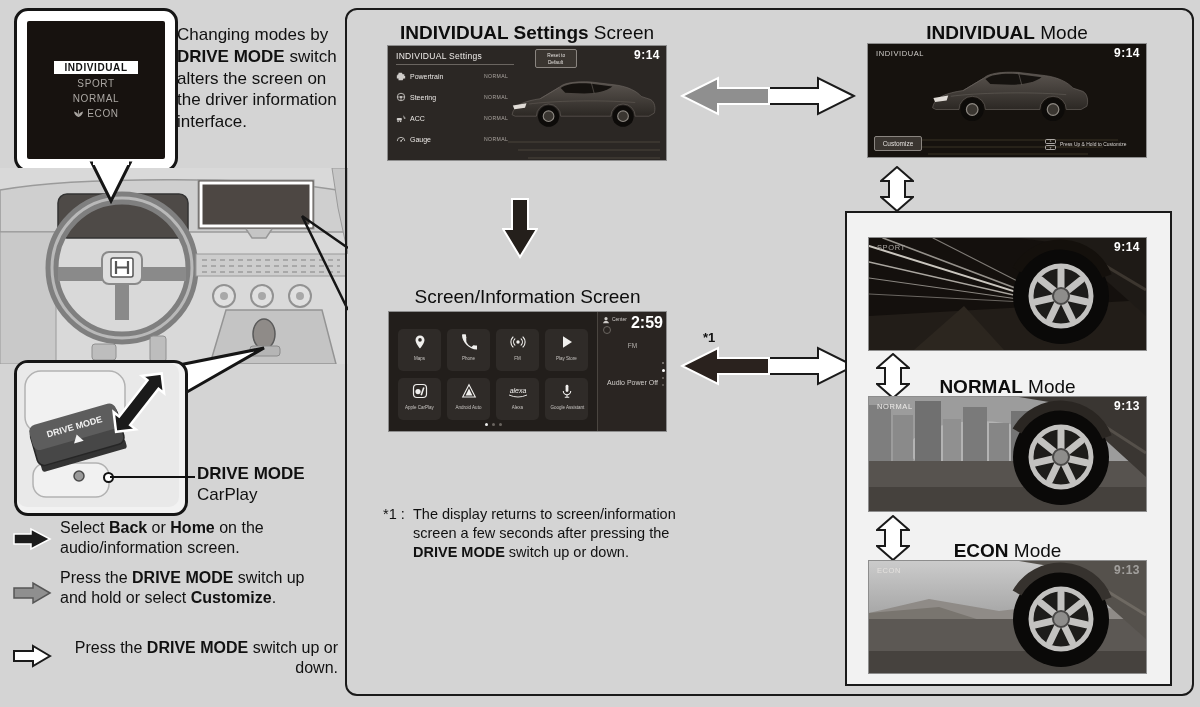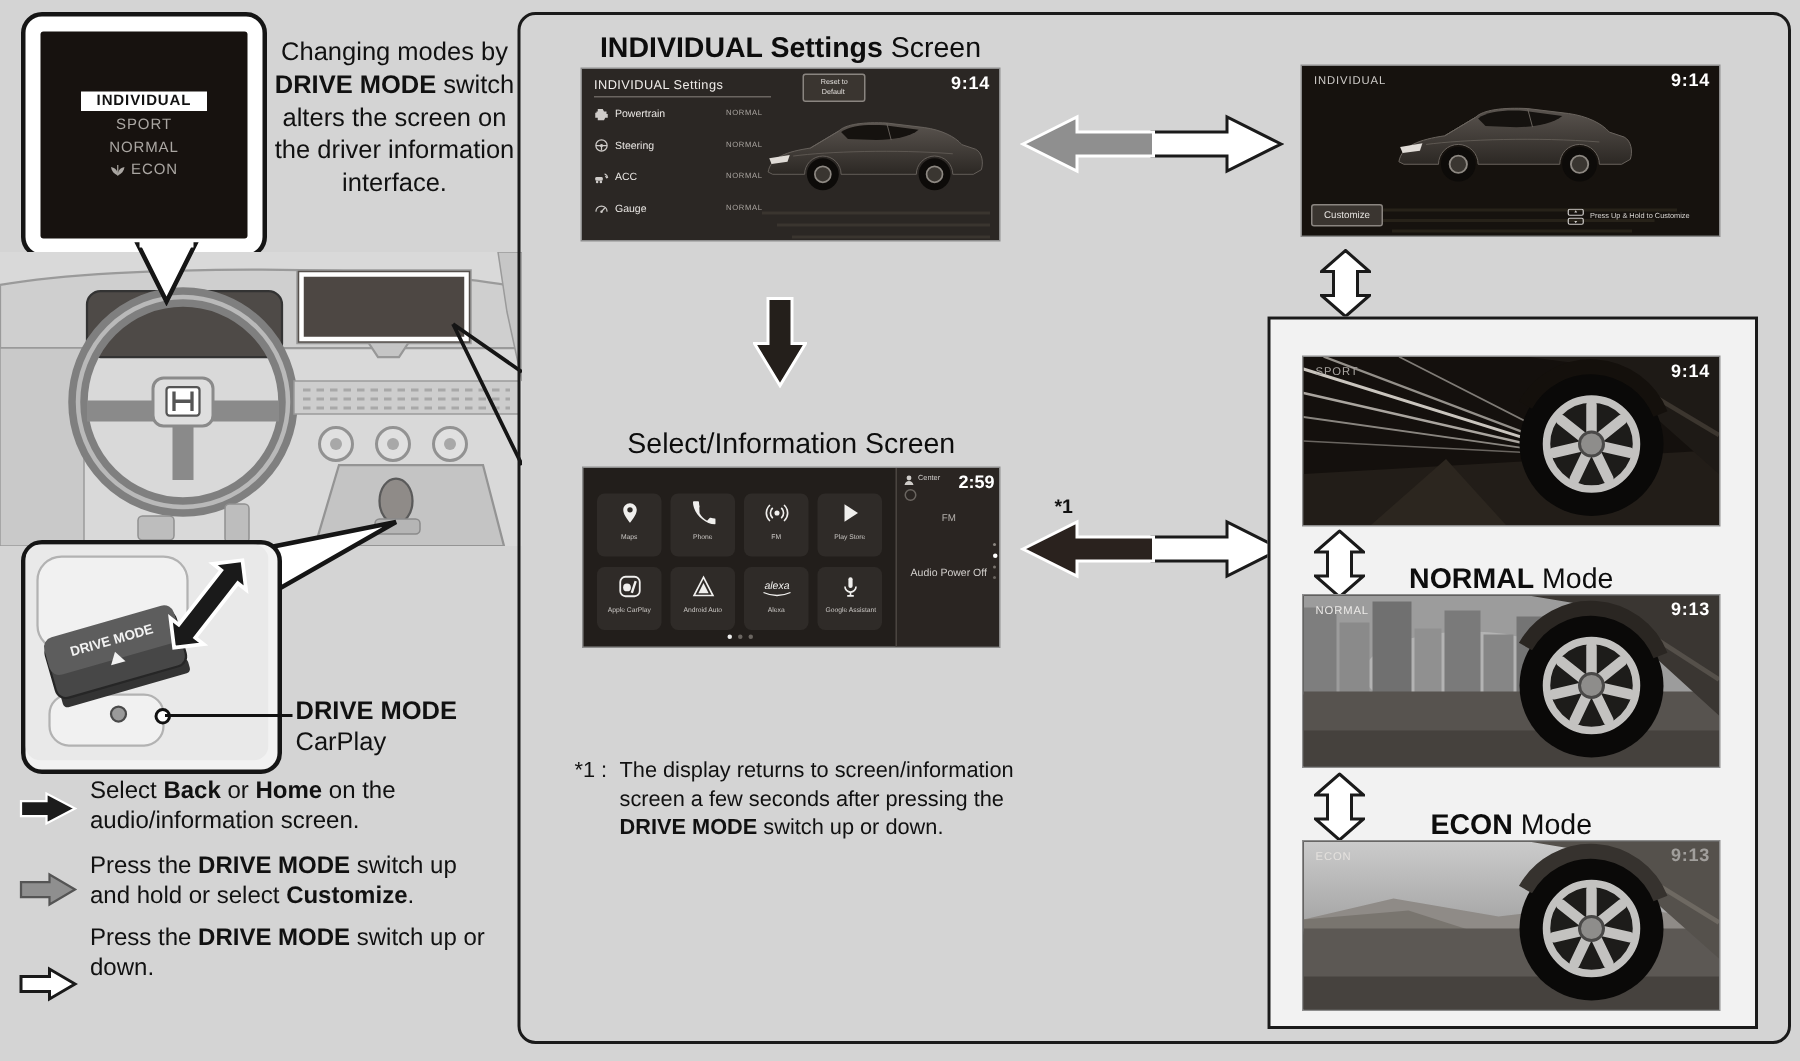--- a/index.html
+++ b/index.html
@@ -13,21 +13,21 @@
   .badge{position:absolute;left:8px;top:5px;font-size:7.5px;letter-spacing:.6px;color:#cfccc9;z-index:5;}
   .clock{position:absolute;right:6px;top:2px;font-size:12px;font-weight:700;color:#fff;z-index:5;letter-spacing:.5px;}
   .tiny{font-size:6px;transform:scale(.82);transform-origin:left top;white-space:nowrap;}
   
   .bubble{position:absolute;background:#fff;border:3px solid #151515;border-radius:14px;}
   #cluster-screen{position:absolute;left:10px;top:10px;right:10px;bottom:10px;background:#17120f;border-radius:2px;
     display:flex;flex-direction:column;align-items:center;justify-content:center;gap:4px;}
   .popup-item{font-size:10px;color:#aaa6a2;letter-spacing:.6px;}
   .popup-item.selected{background:#fff;color:#111;padding:1px 10px;font-weight:700;}
   .popup-econ{display:flex;align-items:center;gap:3px;}
-  #intro{position:absolute;left:177px;top:24px;width:172px;font-size:17px;line-height:1.28;color:#111;text-align:center;}
+  #intro{position:absolute;left:177px;top:24px;width:172px;font-size:17px;line-height:1.28;color:#111;}
   #intro b,.legend-text b,#footnote b,#switch-label b{font-weight:700;}
   .legend-text{position:absolute;width:278px;font-size:16px;line-height:1.25;color:#111;}
   #switch-label{position:absolute;left:197px;top:463px;font-size:17px;line-height:1.25;}
   .leader{position:absolute;border-top:2.5px solid #111;}
   .leader-dot{position:absolute;width:7px;height:7px;border-radius:50%;background:#fff;border:2px solid #111;}
   
   .s-row{position:absolute;left:8px;display:flex;align-items:center;gap:4px;height:12px;}
   .s-label{font-size:7px;color:#eae7e4;white-space:nowrap;}
   .s-value{position:absolute;left:88px;font-size:6px;transform:scale(.85);transform-origin:left center;color:#aba6a1;letter-spacing:.5px;}
   .btnish{position:absolute;background:#3a3530;border:1px solid #8a8580;border-radius:2px;color:#e2dfdc;
@@ -168,21 +168,21 @@
   <div class="legend-text" style="left:60px;top:518px;"><span>Select </span><b>Back</b><span> or </span><b>Home</b><span> on the audio/information screen.</span></div>
 
   <svg class="abs" style="left:12px;top:581px;" width="40" height="24">
     <polygon points="38,12 21,2 21,7 2,7 2,17 21,17 21,22" fill="#8f8f8f" stroke="#555" stroke-width="1.5"></polygon>
   </svg>
   <div class="legend-text" style="left:60px;top:568px;width:268px;"><span>Press the </span><b>DRIVE MODE</b><span> switch up and hold or select </span><b>Customize</b><span>.</span></div>
 
   <svg class="abs" style="left:12px;top:644px;" width="40" height="24">
     <polygon points="38,12 21,2 21,7 2,7 2,17 21,17 21,22" fill="#fff" stroke="#1a1a1a" stroke-width="2"></polygon>
   </svg>
-  <div class="legend-text" style="left:60px;top:616px;"><span>Press the </span><b>DRIVE MODE</b><span> switch up or down.</span><b></b><span></span></div>
+  <div class="legend-text" style="left:60px;top:638px;text-align:right;"><span>Press the </span><b>DRIVE MODE</b><span> switch up or down.</span><b></b><span></span></div>
 
   <div class="abs" style="left:345px;top:8px;width:845px;height:684px;border:2.5px solid #1a1a1a;border-radius:12px;"></div>
 
   <div class="title" style="left:388px;top:22px;width:278px;"><b>INDIVIDUAL Settings</b><span> Screen</span></div>
   <div class="shot" style="left:388px;top:46px;width:278px;height:114px;background:#2b2724;">
     <svg class="scene" viewBox="0 0 278 114" preserveAspectRatio="none">
       <rect width="278" height="114" fill="#2b2724"></rect>
       <path d="M120 96 H272 M130 104 H272 M140 112 H272" stroke="#3a352f" stroke-width="2"></path>
     </svg>
     <svg class="abs" style="left:118px;top:24px;" width="152" height="62" viewBox="0 0 200 80">
@@ -226,20 +226,21 @@
       <svg width="10" height="10" viewBox="0 0 12 12">
           <path d="M1.5 8.5a4.5 4.5 0 019 0" fill="none" stroke="#cfccc9"></path>
           <path d="M6 8.5L8.6 5.6" stroke="#cfccc9"></path>
           <circle cx="6" cy="8.5" r="1" fill="#cfccc9"></circle>
         </svg>
       <span class="s-label">Gauge</span>
       <span class="s-value">NORMAL</span>
     </div>
   </div>
 
+  <div class="title" style="left:868px;top:22px;width:278px;"><b>INDIVIDUAL</b><span> Mode</span></div>
   <div class="shot" style="left:868px;top:44px;width:278px;height:113px;background:#16120e;">
     <svg class="scene" viewBox="0 0 278 113" preserveAspectRatio="none">
       <rect width="278" height="113" fill="#16120e"></rect>
       <path d="M30 96 H250 M45 103 H235 M60 110 H220" stroke="#272219" stroke-width="2"></path>
     </svg>
     <svg class="abs" style="left:58px;top:16px;" width="165" height="66" viewBox="0 0 200 80">
         <use href="#sedan"></use>
       </svg>
     <div class="badge">INDIVIDUAL</div>
     <div class="clock">9:14</div>
@@ -260,21 +261,21 @@
     <polygon points="174,20 138,2 138,12 88,12 88,28 138,28 138,38" fill="#fff" stroke="#1a1a1a" stroke-width="2"></polygon>
     <polygon points="2,20 38,2 38,12 89,12 89,28 38,28 38,38" fill="#8f8f8f" stroke="#fff" stroke-width="2"></polygon>
   </svg>
   <svg class="abs" style="left:502px;top:197px;" width="36" height="62">
     <polygon points="10,2 26,2 26,32 35,32 18,60 1,32 10,32" fill="#241f1b" stroke="#fff" stroke-width="2"></polygon>
   </svg>
   <svg class="abs" style="left:880px;top:166px;" width="34" height="46">
     <polygon points="17,1 33,15 25,15 25,31 33,31 17,45 1,31 9,31 9,15 1,15" fill="#fff" stroke="#1a1a1a" stroke-width="2"></polygon>
   </svg>
 
-  <div class="title" style="left:389px;top:286px;width:277px;font-weight:400;"><span>Select/Information Screen</span></div>
+  <div class="title" style="left:389px;top:286px;width:277px;font-weight:400;"><span>Screen/Information Screen</span></div>
   <div class="shot" style="left:389px;top:312px;width:277px;height:119px;background:#221e1b;">
 
     <div class="tile" style="left:9px;top:17px;">
       <svg width="16" height="16" viewBox="0 0 16 16">
           <path d="M8 1.5c-2.5 0-4.5 2-4.5 4.5 0 3.4 4.5 8.5 4.5 8.5s4.5-5.1 4.5-8.5c0-2.5-2-4.5-4.5-4.5zm0 6.2a1.8 1.8 0 110-3.6 1.8 1.8 0 010 3.6z" fill="#f0efed"></path>
         </svg>
       <div class="applabel">Maps</div>
     </div>
     <div class="tile" style="left:58px;top:17px;">
       <svg width="16" height="16" viewBox="0 0 16 16">
@@ -330,21 +331,21 @@
     <div class="dot" style="left:103px;bottom:5px;width:3px;height:3px;background:#6a6560;"></div>
     <div class="dot" style="left:110px;bottom:5px;width:3px;height:3px;background:#6a6560;"></div>
 
     <div id="audio-right">
       <svg class="abs" style="left:4px;top:4px;" width="8" height="8" viewBox="0 0 12 12">
           <circle cx="6" cy="4" r="2.4" fill="#cfccc9"></circle>
           <path d="M1.5 11c.6-2.6 2.3-4 4.5-4s3.9 1.4 4.5 4z" fill="#cfccc9"></path>
         </svg>
       <div class="abs tiny" style="left:14px;top:4.5px;color:#cfccc9;">Center</div>
       <div class="abs" style="left:5px;top:14px;width:6px;height:6px;border:1px solid #6a6560;border-radius:50%;"></div>
-      <div class="abs" style="right:4px;top:2px;font-size:12px;font-weight:700;color:#fff;">2:59</div>
+      <div class="abs" style="right:4px;top:2px;font-size:16px;font-weight:700;color:#fff;">2:59</div>
       <div class="abs" style="left:0;top:30px;width:100%;text-align:center;font-size:6.5px;color:#b5b1ad;">FM</div>
       <div class="abs" style="left:0;top:67px;width:100%;text-align:center;font-size:7px;color:#d2cfcc;">Audio Power Off</div>
       <div class="dot" style="right:3px;top:50px;width:2px;height:2px;background:#8a8580;"></div>
       <div class="dot" style="right:2.5px;top:57px;width:3px;height:3px;background:#fff;"></div>
       <div class="dot" style="right:3px;top:65px;width:2px;height:2px;background:#7a756f;"></div>
       <div class="dot" style="right:3px;top:72px;width:2px;height:2px;background:#6a6560;"></div>
     </div>
   </div>
 
   <div class="abs" style="left:703px;top:330px;font-size:13px;font-weight:700;color:#111;">*1</div>

